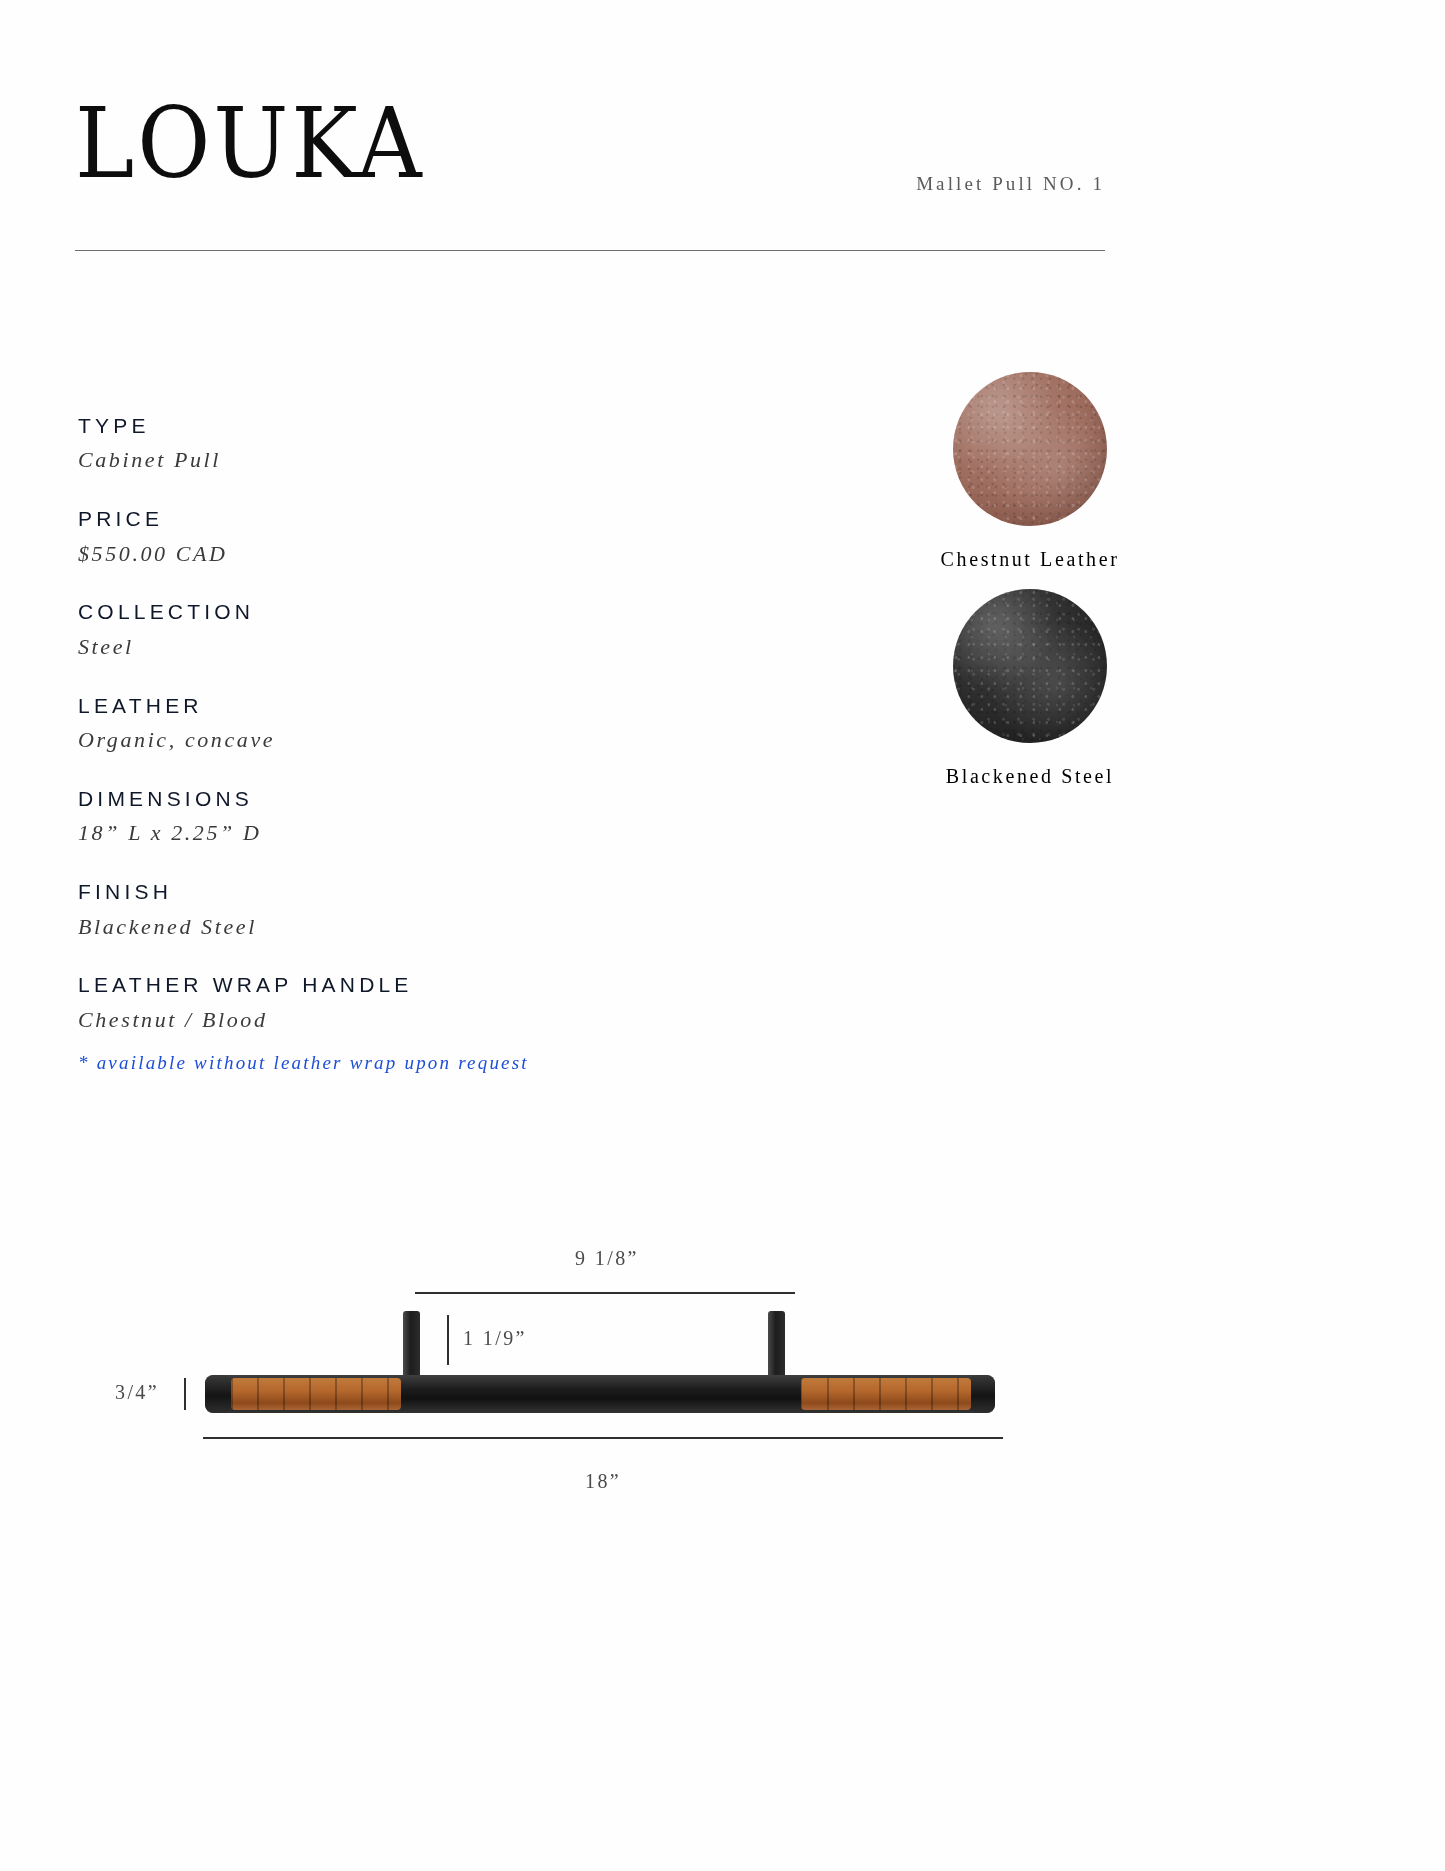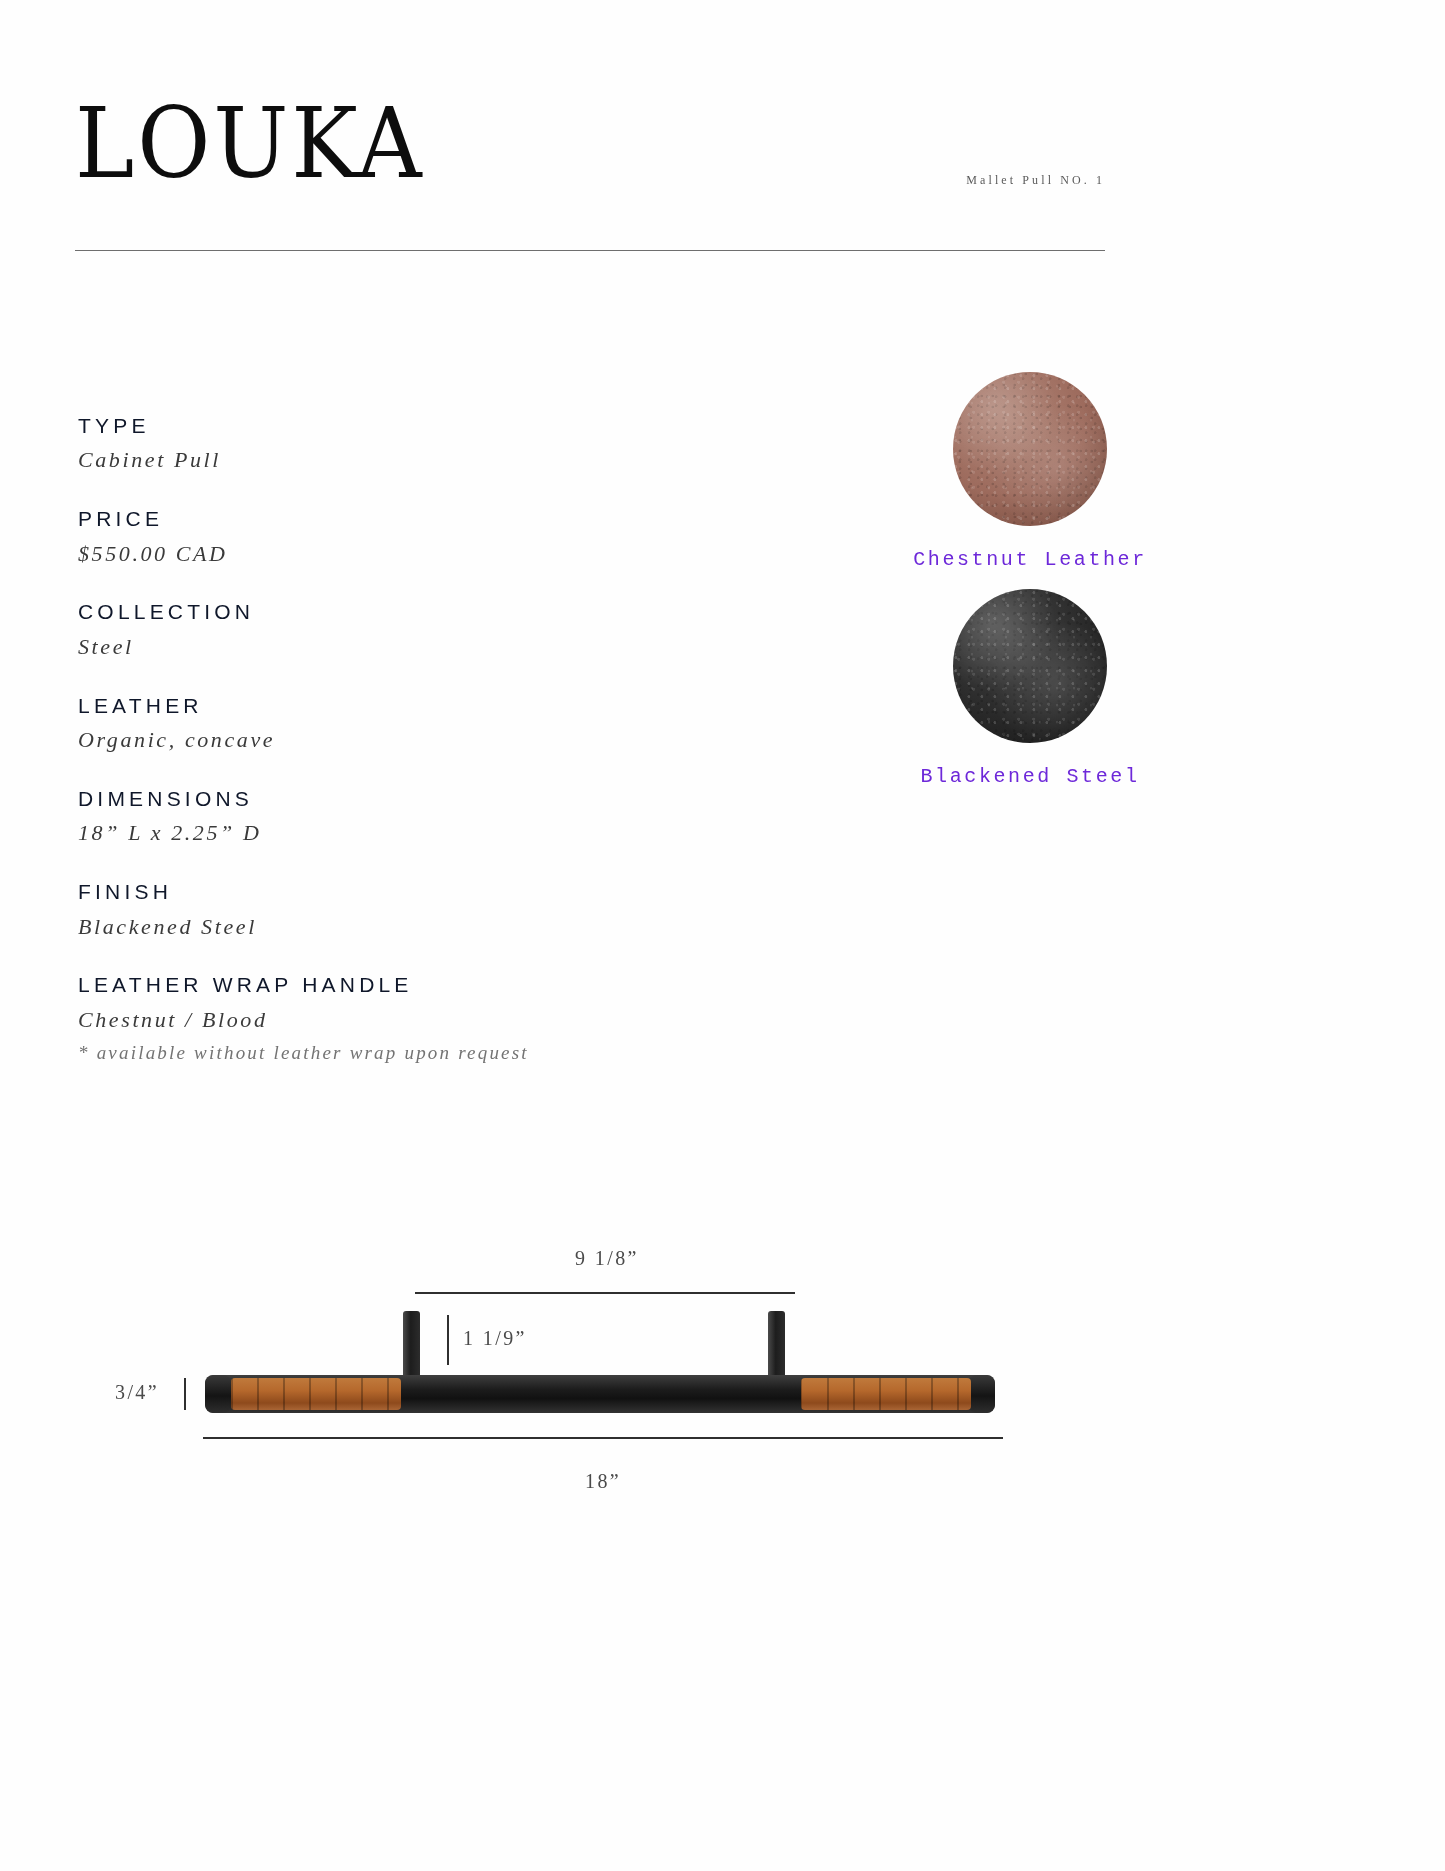--- a/index.html
+++ b/index.html
@@ -41,21 +41,21 @@
     font-weight: 400;
     color: #0d0d0d;
     transform: scaleY(1.06) scaleX(0.97);
     transform-origin: left top;
   }
   .header-ref {
     position: absolute;
     right: 0;
     top: 78px;
     font-family: "Liberation Serif", serif;
-    font-size: 12px;
+    font-size: 19px;
     letter-spacing: 3.1px;
     color: #5a5a5a;
     white-space: nowrap;
   }
   .header-rule {
     position: absolute;
     left: 75px;
     top: 250px;
     width: 1030px;
     height: 1px;
@@ -88,23 +88,23 @@
     font-weight: 400;
     color: #3a3a3a;
     line-height: 1.45;
     margin-top: 4px;
   }
   .spec-note {
     font-family: "Liberation Serif", serif;
     font-style: italic;
     font-size: 19px;
     letter-spacing: 2.2px;
-    color: #737373;
+    color: #1d4ed8;
     line-height: 1.45;
-    margin-top: 3px;
+    margin-top: 13px;
   }
 
   
   .swatches {
     position: absolute;
     left: 880px;
     top: 372px;
     width: 300px;
   }
   .swatch-group {
@@ -133,25 +133,25 @@
       radial-gradient(circle at 80% 74%, rgba(0,0,0,0.22) 0 1.1px, transparent 1.6px),
       radial-gradient(circle at 12% 84%, rgba(255,255,255,0.18) 0 1.0px, transparent 1.5px);
     background-size: 13px 13px, 11px 11px, 15px 15px, 9px 9px, 17px 17px;
   }
   .swatch-sheen {
     position: absolute;
     inset: 0;
     border-radius: 50%;
   }
   .swatch-label {
-    font-family: Liberation Mono, monospace;
+    font-family: Liberation Serif, serif;
     font-size: 20px;
     letter-spacing: 2.6px;
     font-weight: 300;
-    color: #6d28d9;
+    color: #000000;
     margin-top: 22px;
   }
 
   
   .drawing {
     position: absolute;
     left: 0;
     top: 1215px;
     width: 1190px;
     height: 330px;

